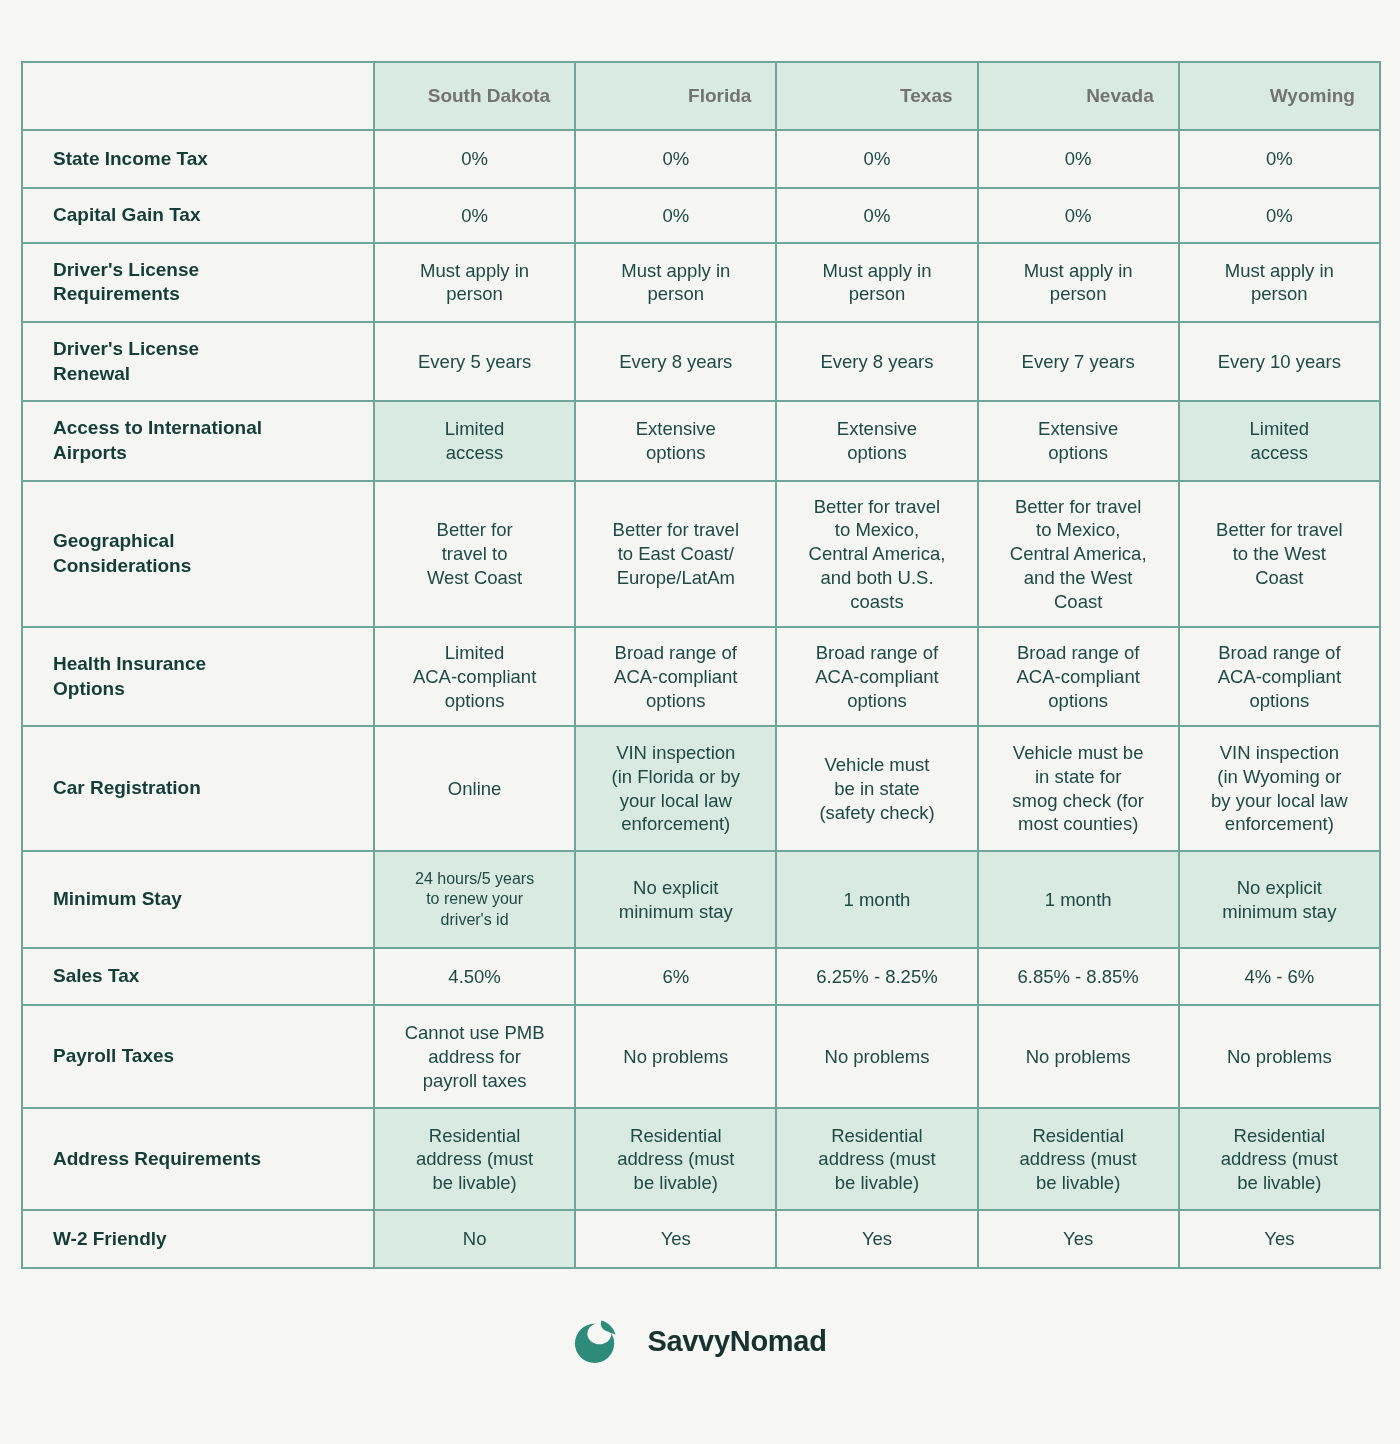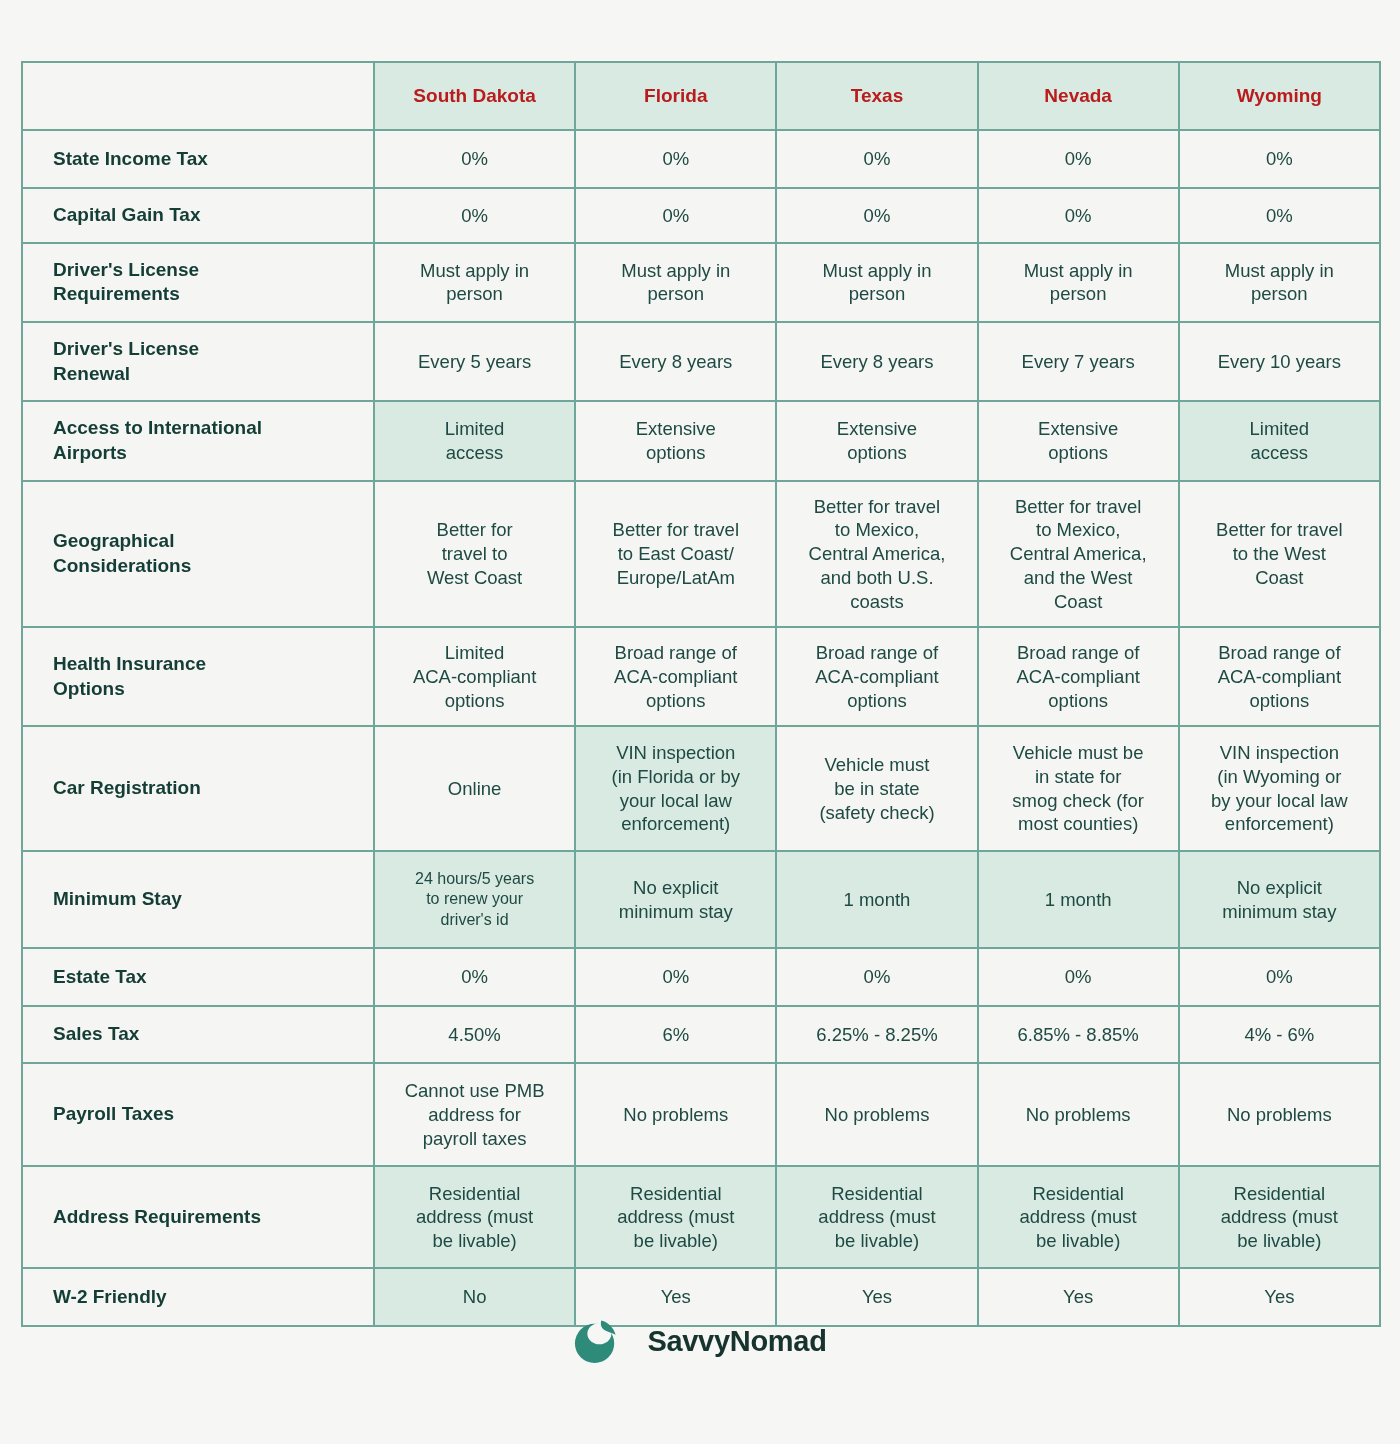--- a/index.html
+++ b/index.html
@@ -32,22 +32,22 @@
   table.compare th, table.compare td {
     border: 2px solid #6ea69a;
     vertical-align: middle;
     white-space: pre-line;
     box-sizing: border-box;
   }
   th.state-header {
     background: #d9eae2;
     font-size: 19px;
     font-weight: bold;
-    color: #b91c1c;
-    text-align: center;
+    color: #737373;
+    text-align: right;
     padding: 10px 24px;
   }
   th.corner {
     background: #f5f5f3;
   }
   td.row-label {
     font-size: 19px;
     font-weight: bold;
     color: #143d36;
     text-align: left;
@@ -232,28 +232,20 @@
           <td class="value hl small">24 hours/5 years
 to renew your
 driver's id</td>
           <td class="value hl">No explicit
 minimum stay</td>
           <td class="value hl">1 month</td>
           <td class="value hl">1 month</td>
           <td class="value hl">No explicit
 minimum stay</td>
         </tr>
-        <tr style="height: 58px;">
-          <td class="row-label">Estate Tax</td>
-          <td class="value">0%</td>
-          <td class="value">0%</td>
-          <td class="value">0%</td>
-          <td class="value">0%</td>
-          <td class="value">0%</td>
-        </tr>
         <tr style="height: 57px;">
           <td class="row-label">Sales Tax</td>
           <td class="value">4.50%</td>
           <td class="value">6%</td>
           <td class="value">6.25% - 8.25%</td>
           <td class="value">6.85% - 8.85%</td>
           <td class="value">4% - 6%</td>
         </tr>
         <tr style="height: 103px;">
           <td class="row-label">Payroll Taxes</td>

